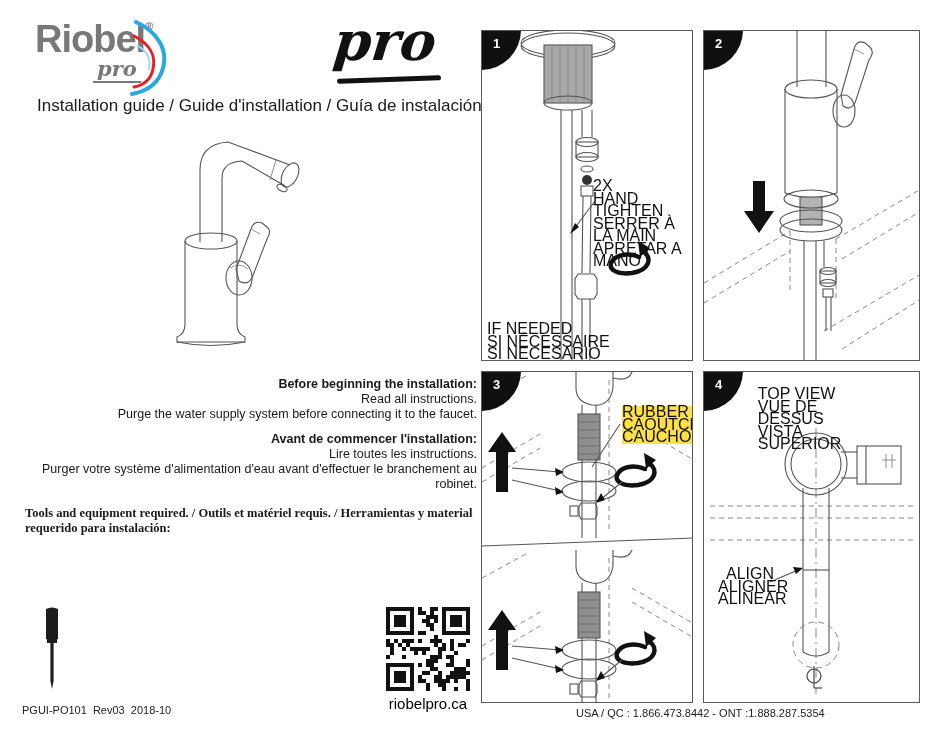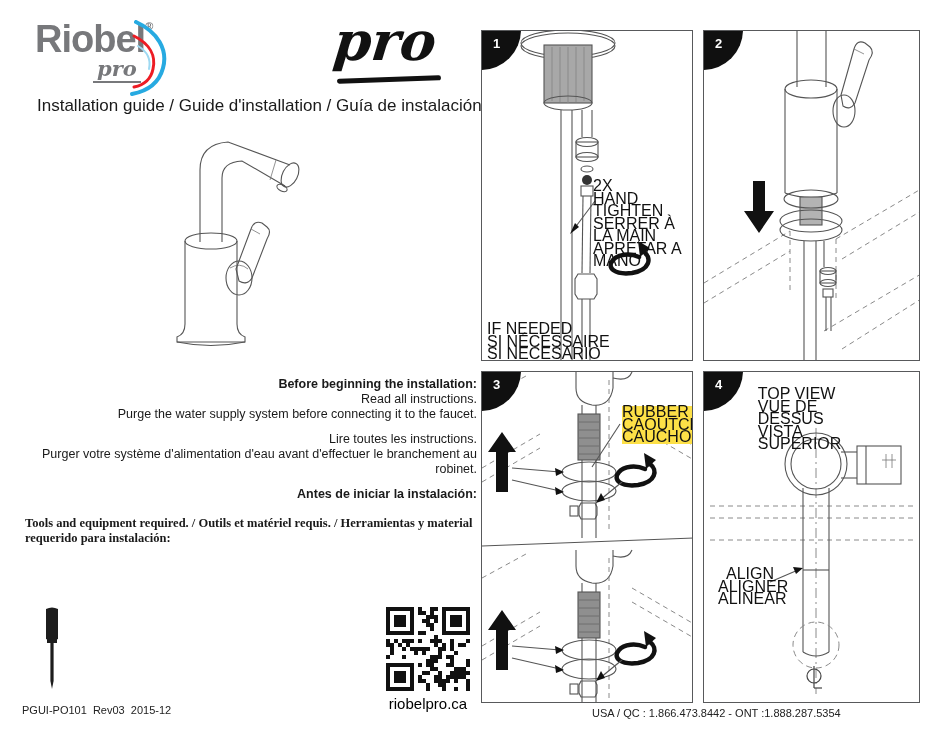--- a/index.html
+++ b/index.html
@@ -86,25 +86,25 @@
     <line class="lnthin" x1="111" y1="101" x2="120" y2="106"></line>
   </svg>
 
   <div class="abs textcol" style="left:25px;top:377px;">
     <div class="sec">
       <div class="sec-title">Before beginning the installation:</div>
       <div class="preline">Read all instructions.
 Purge the water supply system before connecting it to the faucet.</div>
     </div>
     <div class="sec">
+      <div class="sec-title">Avant de commencer l'installation:</div>
       <div class="preline">Lire toutes les instructions.
 Purger votre système d'alimentation d'eau avant d'effectuer le branchement au robinet.</div>
     </div>
     <div class="sec">
-      <div class="sec-title">Antes de iniciar la instalación:</div>
     </div>
     <div class="tools">Tools and equipment required. / Outils et matériel requis. / Herramientas y material requerido para instalación:</div>
   </div>
 
   <svg class="abs" style="left:38px;top:605px;" width="28" height="86" viewBox="0 0 28 86">
     <path d="M8,4 Q14,1 20,4 L20,34 Q14,37 8,34 Z" fill="#1d1d1d"></path>
     <rect x="9" y="34" width="10" height="4" fill="#1d1d1d"></rect>
     <rect x="12.4" y="38" width="3.2" height="38" fill="#1d1d1d"></rect>
     <polygon points="12.4,76 15.6,76 14,84" fill="#1d1d1d"></polygon>
   </svg>
@@ -223,22 +223,22 @@
       <rect x="8" y="8" width="12" height="12" fill="#111"></rect>
       <rect x="56" y="0" width="28" height="28" fill="#111"></rect>
       <rect x="60" y="4" width="20" height="20" fill="#fff"></rect>
       <rect x="64" y="8" width="12" height="12" fill="#111"></rect>
       <rect x="0" y="56" width="28" height="28" fill="#111"></rect>
       <rect x="4" y="60" width="20" height="20" fill="#fff"></rect>
       <rect x="8" y="64" width="12" height="12" fill="#111"></rect>
     </svg>
   <div class="abs qr-caption" style="left:380px;top:695px;">riobelpro.ca</div>
 
-  <div class="abs doc-code" style="left:22px;top:704px;">PGUI-PO101  Rev03  2015-12</div>
-  <div class="abs phone" style="left:592px;top:707px;">USA / QC : 1.866.473.8442 - ONT :1.888.287.5354</div>
+  <div class="abs doc-code" style="left:22px;top:704px;">PGUI-PO101  Rev03  2018-10</div>
+  <div class="abs phone" style="left:576px;top:707px;">USA / QC : 1.866.473.8442 - ONT :1.888.287.5354</div>
 
   <div class="panel" style="left:481px;top:30px;width:212px;height:331px;">
     <div class="badge">
         <span>1</span>
       </div>
     <svg width="212" height="331" viewBox="0 0 212 331">
 
       <ellipse class="ln" cx="86" cy="15" rx="47" ry="13" fill="#fff"></ellipse>
       <ellipse class="ln" cx="86" cy="12" rx="47" ry="13" fill="#fff"></ellipse>
       <rect x="62" y="14" width="48" height="58" fill="#a8a8a8" stroke="#555" stroke-width="1.1"></rect>

